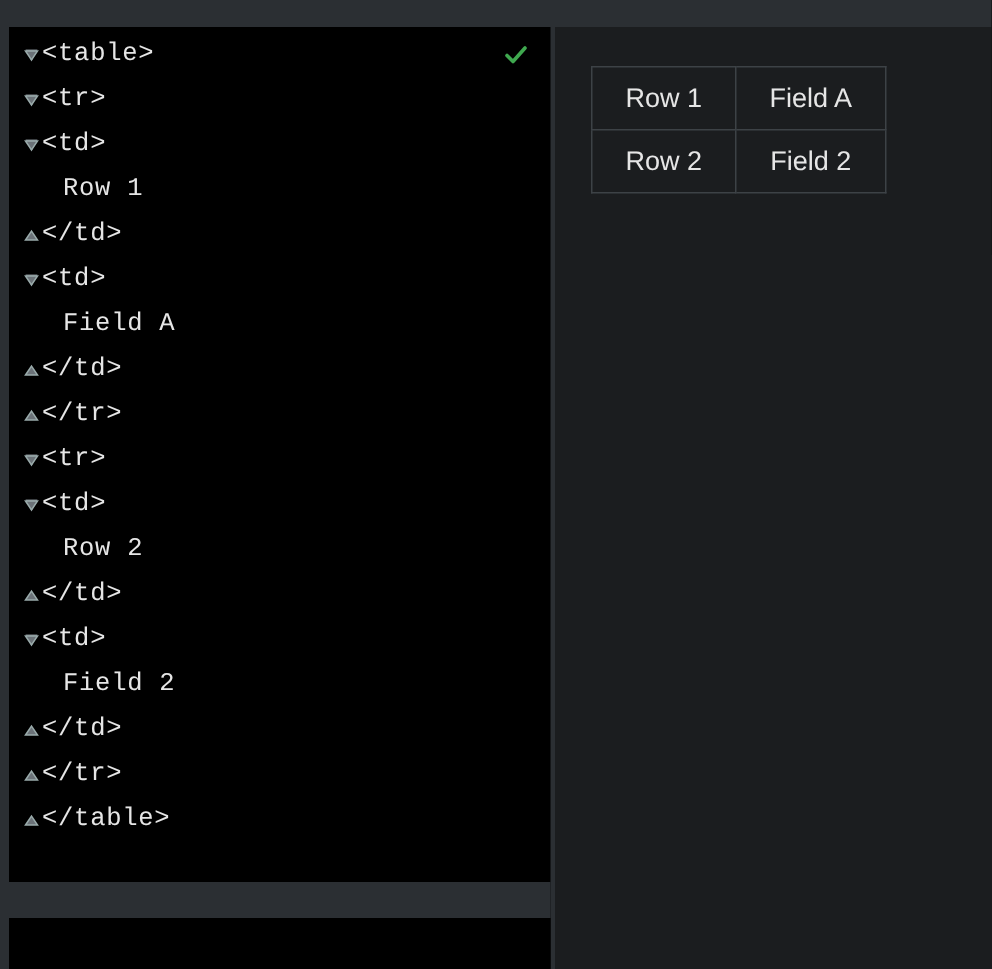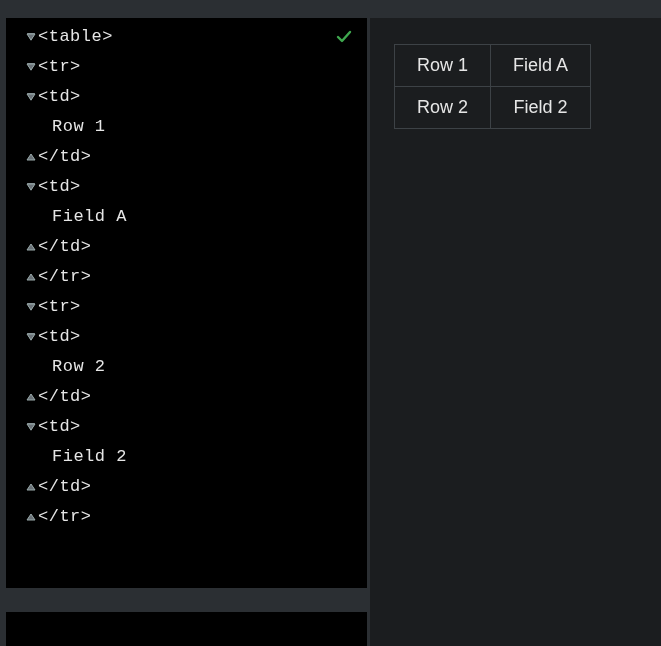--- a/index.html
+++ b/index.html
@@ -31,21 +31,21 @@
   .code-area {
     padding: 4px 0 4px 0;
     font-size: 17px;
     line-height: 30px;
     color: #d6d6d6;
     position: relative;
   }
   .code-line {
     display: flex;
     align-items: center;
-    padding-left: 18px;
+    padding-left: 8px;
     white-space: pre;
     text-align: center;
   }
   .fold {
     width: 14px;
     text-align: center;
     color: #888;
     font-size: 14px;
     user-select: none;
     display: inline-flex;
@@ -157,20 +157,23 @@
               <path d="M2 2 L10 2 M6 2 L6 10 M2 2 L6 10 L10 2 Z" fill="#7a8288" stroke="#7a8288" stroke-width="0"></path>
               <path d="M2 3 L6 9 L10 3 Z" fill="#6b7278"></path>
             </svg></span><span class="code-text">&lt;td&gt;</span></div>
         <div class="code-line"><span class="fold "></span><span class="code-text indent">Field 2</span></div>
         <div class="code-line"><span class="fold fold-up"><svg width="12" height="12" viewBox="0 0 12 12">
               <path d="M2 9 L6 3 L10 9 Z" fill="#6b7278"></path>
             </svg></span><span class="code-text">&lt;/td&gt;</span></div>
         <div class="code-line"><span class="fold fold-up"><svg width="12" height="12" viewBox="0 0 12 12">
               <path d="M2 9 L6 3 L10 9 Z" fill="#6b7278"></path>
             </svg></span><span class="code-text">&lt;/tr&gt;</span></div>
+        <div class="code-line"><span class="fold fold-up"><svg width="12" height="12" viewBox="0 0 12 12">
+              <path d="M2 9 L6 3 L10 9 Z" fill="#6b7278"></path>
+            </svg></span><span class="code-text">&lt;/table&gt;</span></div>
       </div>
     <div class="editor-footer"></div>
     <div class="editor-footer-below"></div>
   </div>
 
   <div class="preview-panel">
     <table class="preview-table">
       <tbody id="preview-body">
           <tr>
             <td>Row 1</td>

